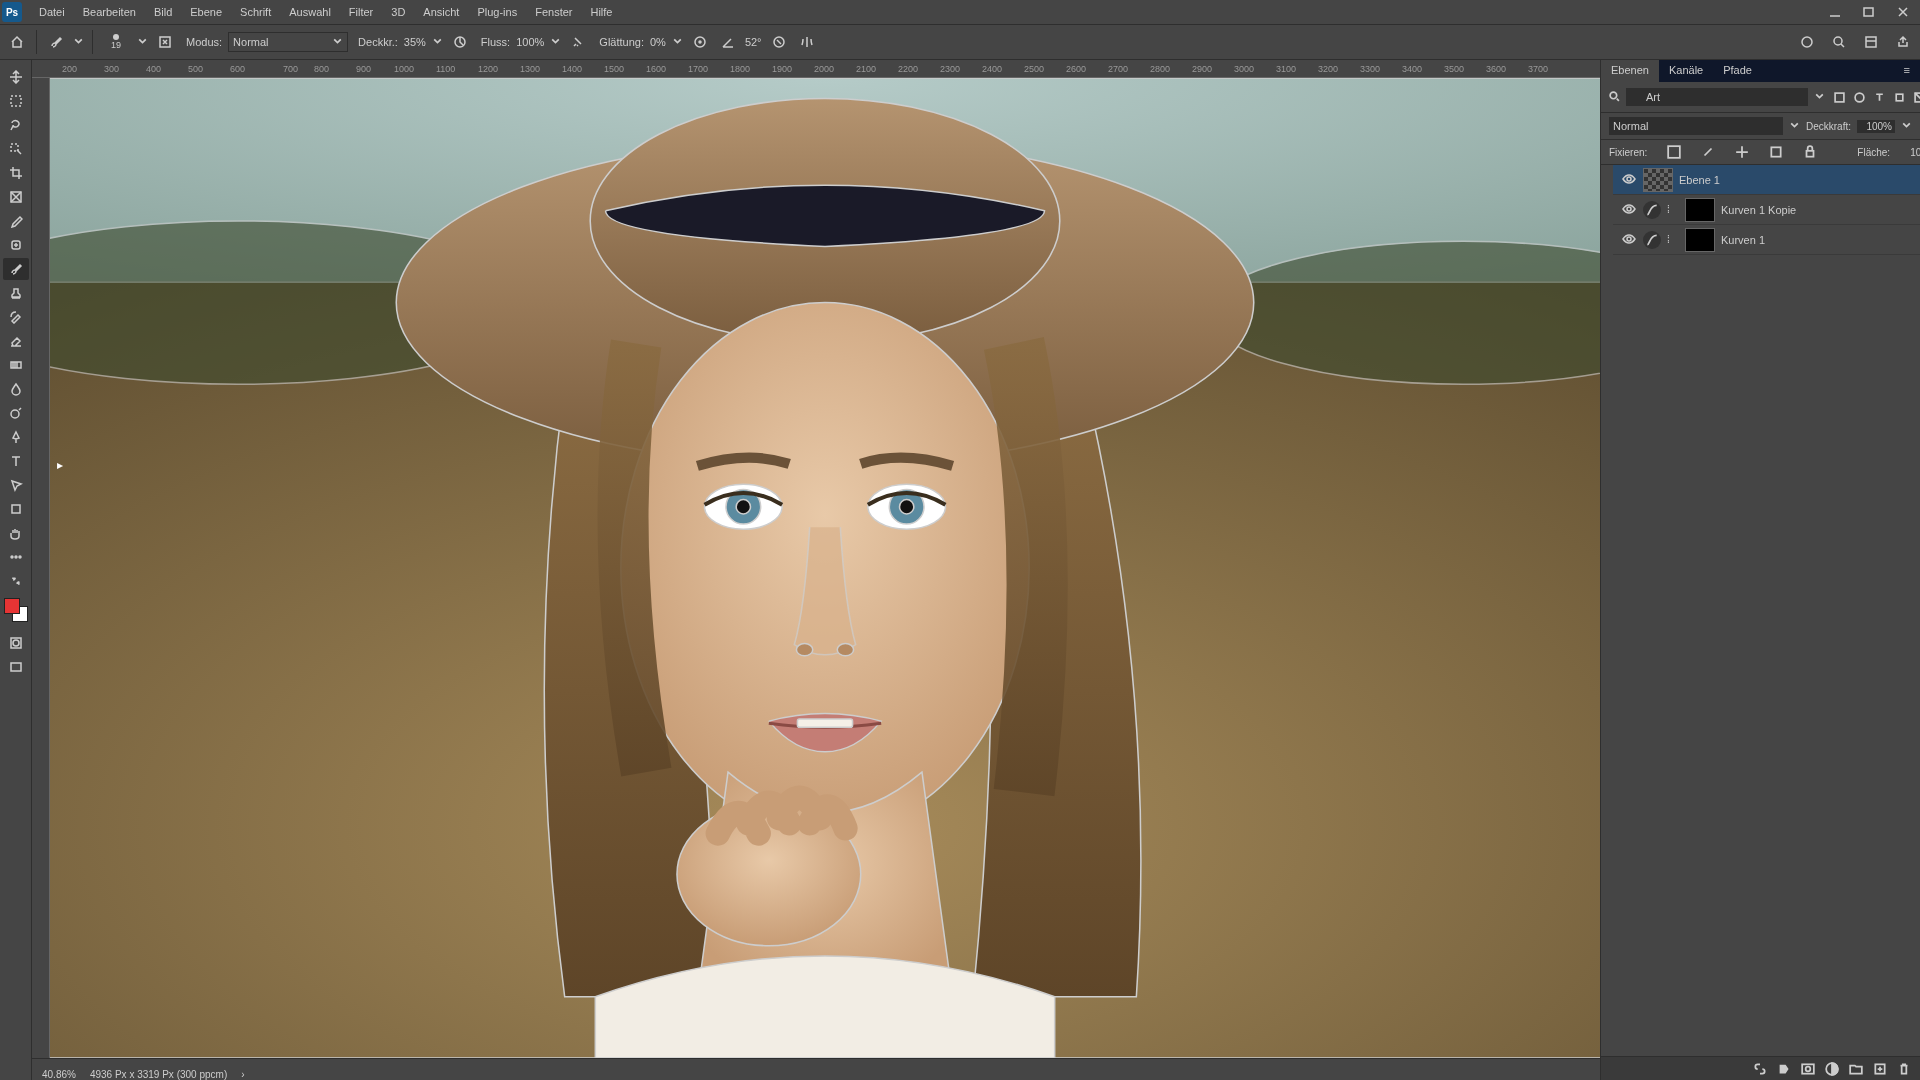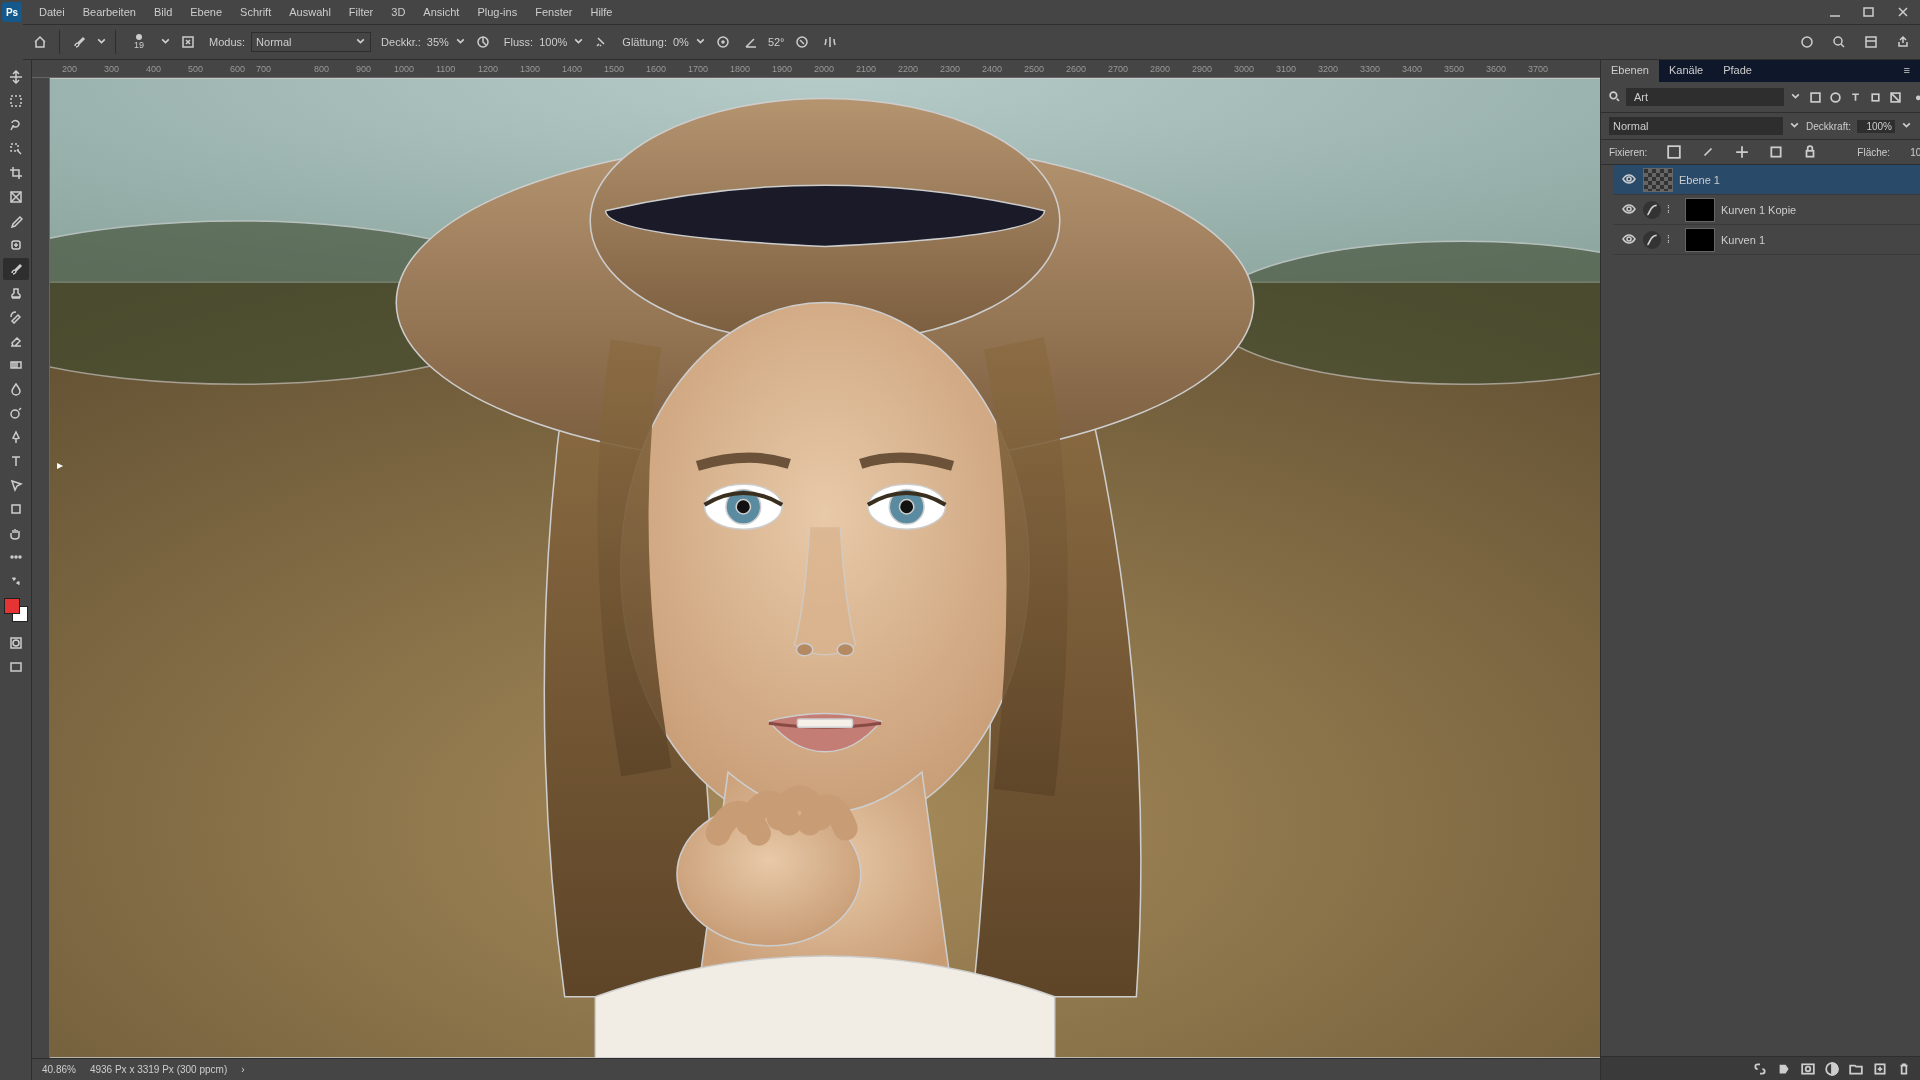--- a/index.html
+++ b/index.html
@@ -6,21 +6,21 @@
 body { width: 1920px; height: 1080px; background: #454545; color: #cdcdcd; font-size: 11px; overflow: hidden; position: relative; }
 
 
 .menubar { height: 24px; background: #454545; display: flex; align-items: center; padding-left: 2px; }
 .menubar .logo { width: 20px; height: 20px; background: #15598c; border-radius: 3px; display: flex; align-items: center; justify-content: center; color: #fff; font-weight: bold; font-size: 10px; margin-right: 8px; }
 .menubar .mi { padding: 3px 9px; cursor: default; }
 .win-controls { position: absolute; right: 0; top: 0; height: 24px; display: flex; }
 .win-controls div { width: 34px; display: flex; align-items: center; justify-content: center; }
 
 
-.optbar { height: 36px; background: #454545; border-top: 1px solid #2e2e2e; border-bottom: 1px solid #2e2e2e; display: flex; align-items: center; padding: 0 6px; gap: 6px; margin-left: 23px; }
+.optbar { height: 36px; background: #454545; border-top: 1px solid #2e2e2e; border-bottom: 1px solid #2e2e2e; display: flex; align-items: center; padding: 0 6px; gap: 6px; }
 .optbar .ico { width: 22px; height: 22px; display: flex; align-items: center; justify-content: center; }
 .optbar .sep { width: 1px; height: 24px; background: #2e2e2e; margin: 0 2px; }
 .optbar .brush-prev { width: 30px; height: 30px; display: flex; flex-direction: column; align-items: center; justify-content: center; font-size: 9px; }
 .optbar .brush-prev .dot { width: 6px; height: 6px; border-radius: 50%; background: #cdcdcd; }
 .optbar .lbl { margin-left: 4px; }
 .optbar select, .optbar .sel { background: #454545; border: 1px solid #2e2e2e; color: #cdcdcd; font-size: 11px; padding: 2px 4px; height: 20px; }
 .optbar .sel.wide { width: 120px; display: flex; align-items: center; justify-content: space-between; }
 .optbar .val { font-size: 11px; }
 .optbar .right { margin-left: auto; display: flex; gap: 10px; align-items: center; }
 .optbar .rico { width: 22px; height: 22px; display: flex; align-items: center; justify-content: center; }
@@ -45,21 +45,21 @@
 .canvas { position: absolute; left: 18px; top: 0; right: 0; bottom: 0; overflow: hidden; }
 .photo { width: 100%; height: 100%; }
 .cursor-indicator { position: absolute; left: 25px; top: 380px; color: #fff; font-size: 12px; }
 
 
 .rpanel { width: 320px; background: #454545; border-left: 1px solid #2e2e2e; display: flex; flex-direction: column; }
 .panel-tabs { display: flex; background: #0f172a; height: 22px; }
 .panel-tabs .pt { padding: 4px 10px; font-size: 11px; }
 .panel-tabs .pt.active { background: #454545; }
 .search-row { display: flex; align-items: center; padding: 6px 8px; gap: 6px; border-bottom: 1px solid #2e2e2e; }
-.search-row .sfield { flex: 1; background: #2e2e2e; border: none; color: #cdcdcd; padding: 2px 8px; font-size: 11px; height: 18px; }
+.search-row .sfield { flex: 1; background: #2e2e2e; border: none; color: #cdcdcd; padding: 2px 20px; font-size: 11px; height: 18px; }
 .search-row .dd { width: 18px; text-align: center; }
 .search-row .ico-row { display: flex; gap: 4px; }
 .search-row .ico-row div { width: 16px; height: 16px; display: flex; align-items: center; justify-content: center; }
 .blend-row { display: flex; align-items: center; padding: 4px 8px; gap: 6px; border-bottom: 1px solid #2e2e2e; }
 .blend-row .bsel { flex: 1; background: #2e2e2e; border: none; color: #cdcdcd; padding: 2px 4px; font-size: 11px; height: 18px; }
 .blend-row .lbl2 { font-size: 10px; }
 .blend-row .val2 { width: 38px; background: #2e2e2e; font-size: 10px; text-align: right; padding: 1px 3px; }
 .lock-row { display: flex; align-items: center; padding: 4px 8px; gap: 20px; border-bottom: 1px solid #2e2e2e; font-size: 10px; }
 .lock-row .lico { width: 16px; height: 16px; display: flex; align-items: center; justify-content: center; }
 
@@ -67,21 +67,21 @@
 .layer { display: flex; align-items: center; padding: 4px 8px; gap: 6px; height: 30px; border-bottom: 1px solid #3a3a3a; }
 .layer.selected { background: #2a4a6a; }
 .layer .eye { width: 16px; text-align: center; }
 .layer .thumb { width: 30px; height: 24px; background: #222; border: 1px solid #666; display: flex; align-items: center; justify-content: center; }
 .layer .thumb.trans { background-image: linear-gradient(45deg,#666 25%,transparent 25%,transparent 75%,#666 75%),linear-gradient(45deg,#666 25%,#333 25%,#333 75%,#666 75%); background-size: 8px 8px; background-position: 0 0,4px 4px; }  
 .layer .adj { width: 18px; height: 18px; border-radius: 50%; background: #333; display: flex; align-items: center; justify-content: center; }
 .layer .link { width: 12px; font-size: 10px; }
 .layer .mask { width: 30px; height: 24px; background: #000; border: 1px solid #666; }
 .layer .lname { font-size: 11px; flex: 1; }
 
-.statusbar { height: 22px; background: #454545; border-top: 1px solid #2e2e2e; display: flex; align-items: center; padding: 0 10px; font-size: 10px; gap: 14px; }
+.statusbar { height: 22px; background: #454545; border-top: 1px solid #2e2e2e; display: flex; align-items: flex-end; padding: 0 10px; font-size: 10px; gap: 14px; }
 .panel-footer { height: 24px; background: #3a3a3a; border-top: 1px solid #2e2e2e; display: flex; justify-content: flex-end; align-items: center; gap: 8px; padding-right: 8px; }
 .panel-footer div { width: 16px; height: 16px; display: flex; align-items: center; justify-content: center; }
 
 svg { width: 14px; height: 14px; stroke: #cdcdcd; fill: none; stroke-width: 1.5; }
 .small svg { width: 11px; height: 11px; }
 </style>
 </head>
 <body>
 
 <div class="menubar">
@@ -365,21 +365,21 @@
       </div>
   </div>
 
   <div class="workarea">
     <div class="ruler-h">
       <span class="tick" style="left:30px">200</span>
         <span class="tick" style="left:72px">300</span>
         <span class="tick" style="left:114px">400</span>
         <span class="tick" style="left:156px">500</span>
         <span class="tick" style="left:198px">600</span>
-        <span class="tick" style="left:224px">700</span>
+        <span class="tick" style="left:251px">700</span>
         <span class="tick" style="left:282px">800</span>
         <span class="tick" style="left:324px">900</span>
         <span class="tick" style="left:362px">1000</span>
         <span class="tick" style="left:404px">1100</span>
         <span class="tick" style="left:446px">1200</span>
         <span class="tick" style="left:488px">1300</span>
         <span class="tick" style="left:530px">1400</span>
         <span class="tick" style="left:572px">1500</span>
         <span class="tick" style="left:614px">1600</span>
         <span class="tick" style="left:656px">1700</span>

